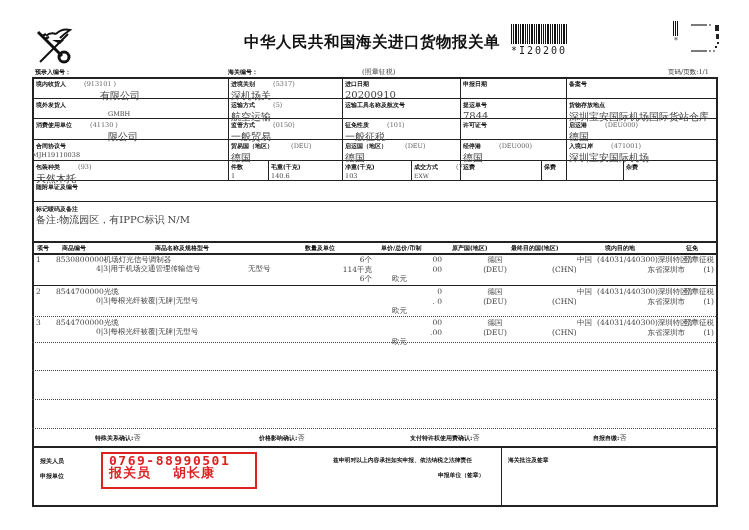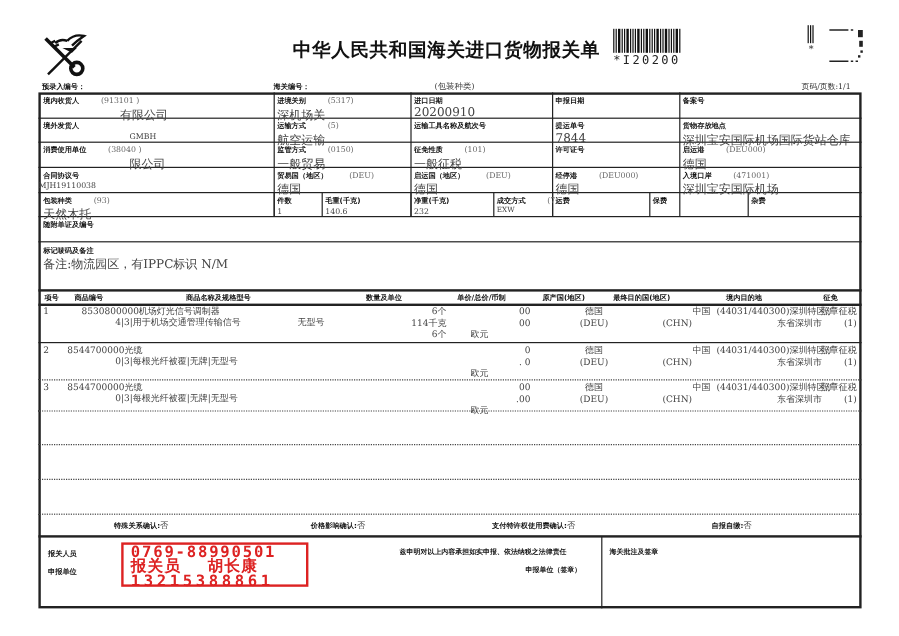--- a/index.html
+++ b/index.html
@@ -95,21 +95,21 @@
     <rect x="25" y="10" width="3" height="5" fill="#222"></rect>
     <rect x="26" y="18" width="2" height="2" fill="#222"></rect>
     <rect x="24" y="22" width="2" height="2" fill="#222"></rect>
     <line x1="0" y1="27" x2="16" y2="27" stroke="#222" stroke-width="1.2"></line>
     <line x1="18" y1="27" x2="26" y2="27" stroke="#222" stroke-width="1.2" stroke-dasharray="2,2"></line>
   </svg>
 </div>
 
 <div class="abs lbl" style="left:35px; top:68px;">预录入编号：</div>
 <div class="abs lbl" style="left:228px; top:68px;">海关编号：</div>
-<div class="abs val" style="left:362px; top:67px; font-size:7px;">(包装种类)</div>
+<div class="abs val" style="left:362px; top:67px; font-size:7px;">(照章征税)</div>
 <div class="abs val" style="left:668px; top:68px; font-size:6.5px; color:#333;">页码/页数:1/1</div>
 
 <div class="abs frame" style="left:32px; top:77px; width:686px; height:430px;"></div>
 
 <div class="hline" style="left:32px; top:98px; width:686px;"></div>
 <div class="hline" style="left:32px; top:118px; width:686px;"></div>
 <div class="hline" style="left:32px; top:139px; width:686px;"></div>
 <div class="hline" style="left:32px; top:160px; width:686px;"></div>
 <div class="hline" style="left:32px; top:180px; width:686px;"></div>
 <div class="hline" style="left:32px; top:201px; width:686px;"></div>
@@ -141,21 +141,21 @@
 <div class="cell-lbl lbl" style="left:36px; top:101px;">境外发货人</div>
 <div class="cell-val val" style="left:108px; top:110px; font-size:6.5px;">GMBH</div>
 <div class="cell-lbl lbl" style="left:231px; top:101px;"><span>运输方式</span> <span class="code">(5)</span></div>
 <div class="cell-val val" style="left:231px; top:110px;">航空运输</div>
 <div class="cell-lbl lbl" style="left:345px; top:101px;">运输工具名称及航次号</div>
 <div class="cell-lbl lbl" style="left:463px; top:101px;">提运单号</div>
 <div class="cell-val val" style="left:463px; top:110px;">7844</div>
 <div class="cell-lbl lbl" style="left:569px; top:101px;">货物存放地点</div>
 <div class="cell-val val" style="left:569px; top:110px;">深圳宝安国际机场国际货站仓库</div>
 
-<div class="cell-lbl lbl" style="left:36px; top:121px;"><span>消费使用单位</span> <span class="code">(38040                    )</span></div>
+<div class="cell-lbl lbl" style="left:36px; top:121px;"><span>消费使用单位</span> <span class="code">(41130                    )</span></div>
 <div class="cell-val val" style="left:108px; top:130px;">限公司</div>
 <div class="cell-lbl lbl" style="left:231px; top:121px;"><span>监管方式</span> <span class="code">(0150)</span></div>
 <div class="cell-val val" style="left:231px; top:130px;">一般贸易</div>
 <div class="cell-lbl lbl" style="left:345px; top:121px;"><span>征免性质</span> <span class="code">(101)</span></div>
 <div class="cell-val val" style="left:345px; top:130px;">一般征税</div>
 <div class="cell-lbl lbl" style="left:463px; top:121px;">许可证号</div>
 <div class="cell-lbl lbl" style="left:569px; top:121px;"><span>启运港</span> <span class="code">(DEU000)</span></div>
 <div class="cell-val val" style="left:569px; top:130px;">德国</div>
 
 <div class="cell-lbl lbl" style="left:36px; top:142px;">合同协议号</div>
@@ -169,21 +169,21 @@
 <div class="cell-lbl lbl" style="left:569px; top:142px;"><span>入境口岸</span> <span class="code">(471001)</span></div>
 <div class="cell-val val" style="left:569px; top:151px;">深圳宝安国际机场</div>
 
 <div class="cell-lbl lbl" style="left:36px; top:163px;"><span>包装种类</span> <span class="code">(93)</span></div>
 <div class="cell-val val" style="left:36px; top:172px;">天然木托</div>
 <div class="cell-lbl lbl" style="left:231px; top:163px;">件数</div>
 <div class="cell-val val" style="left:231px; top:172px; font-size:6.5px;">1</div>
 <div class="cell-lbl lbl" style="left:271px; top:163px;">毛重(千克)</div>
 <div class="cell-val val" style="left:271px; top:172px; font-size:6.5px;">140.6</div>
 <div class="cell-lbl lbl" style="left:345px; top:163px;">净重(千克)</div>
-<div class="cell-val val" style="left:345px; top:172px; font-size:6.5px;">232</div>
+<div class="cell-val val" style="left:345px; top:172px; font-size:6.5px;">103</div>
 <div class="cell-lbl lbl" style="left:414px; top:163px;"><span>成交方式</span> <span class="code">(7)</span></div>
 <div class="cell-val val" style="left:414px; top:172px; font-size:6px;">EXW</div>
 <div class="cell-lbl lbl" style="left:463px; top:163px;">运费</div>
 <div class="cell-lbl lbl" style="left:544px; top:163px;">保费</div>
 <div class="cell-lbl lbl" style="left:626px; top:163px;">杂费</div>
 
 <div class="cell-lbl lbl" style="left:36px; top:183px;">随附单证及编号</div>
 
 <div class="cell-lbl lbl" style="left:36px; top:205px;">标记唛码及备注</div>
 <div class="cell-val val" style="left:36px; top:213px;">备注:物流园区，有IPPC标识 N/M</div>
@@ -193,21 +193,21 @@
 <div class="abs lbl" style="left:155px; top:244px;">商品名称及规格型号</div>
 <div class="abs lbl" style="left:305px; top:244px;">数量及单位</div>
 <div class="abs lbl" style="left:381px; top:244px;">单价/总价/币制</div>
 <div class="abs lbl" style="left:452px; top:244px;">原产国(地区)</div>
 <div class="abs lbl" style="left:511px; top:244px;">最终目的国(地区)</div>
 <div class="abs lbl" style="left:605px; top:244px;">境内目的地</div>
 <div class="abs lbl" style="left:686px; top:244px;">征免</div>
 
 <div class="abs" style="left:32px; top:254px; width:686px; height:30px;">
   <div class="abs item-text" style="left:4px; top:1px;">1</div>
-  <div class="abs item-text" style="left:36px; top:1px;"><span>8530800000</span><span>机场灯光信号调制器</span></div>
+  <div class="abs item-text" style="left:24px; top:1px;"><span>8530800000</span><span>机场灯光信号调制器</span></div>
   <div class="abs item-text" style="left:64px; top:10px;">4|3|用于机场交通管理传输信号</div>
   <div class="abs item-text" style="left:216px; top:10px;">无型号</div>
   <div class="abs item-text right" style="left:270px; top:1px; width:70px;">
     <div>6个</div>
       <div>114千克</div>
       <div>6个</div>
   </div>
   <div class="abs item-text right" style="left:360px; top:1px; width:50px;">
     <div>00</div>
       <div>00</div>
@@ -298,18 +298,17 @@
 
 <div class="hline thick" style="left:32px; top:446px; width:686px;"></div>
 <div class="vline" style="left:501px; top:447px; height:60px;"></div>
 
 <div class="abs lbl" style="left:40px; top:457px;">报关人员</div>
 <div class="abs lbl" style="left:40px; top:472px;">申报单位</div>
 
 <div class="abs stamp" style="left:101px; top:452px; width:156px; height:37px; padding:1px 0 0 6px; box-sizing:border-box;">
   <div>0769-88990501</div>
   <div style="font-family:'DejaVu Sans','Liberation Sans',sans-serif; letter-spacing:1px; white-space:pre;">报关员    胡长康</div>
-  <div style="letter-spacing:3px;">13215388861</div>
 </div>
 
 <div class="abs lbl" style="left:333px; top:456px; font-size:5.8px;">兹申明对以上内容承担如实申报、依法纳税之法律责任</div>
 <div class="abs lbl" style="left:438px; top:471px; font-size:5.8px;">申报单位（签章）</div>
 <div class="abs lbl" style="left:508px; top:456px; font-size:5.8px;">海关批注及签章</div>
 
 </body></html>

